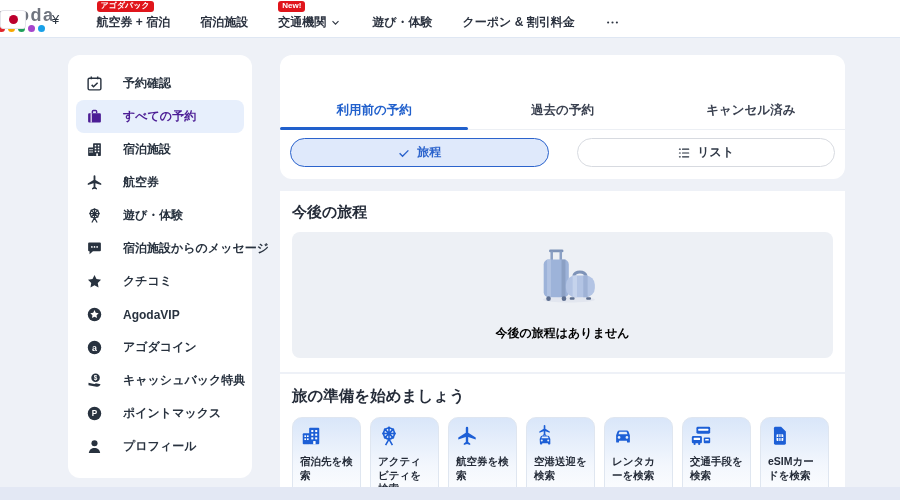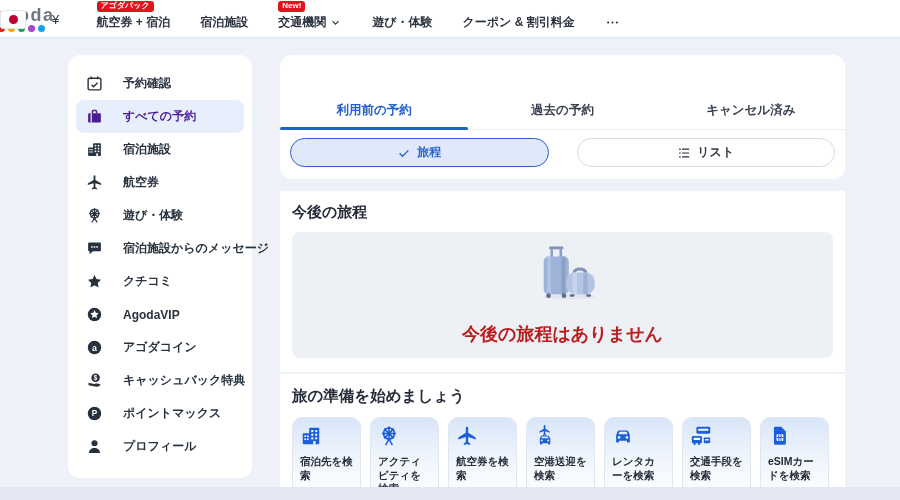--- a/index.html
+++ b/index.html
@@ -50,21 +50,21 @@
   .pill .icn { width:14px; height:14px; }
   .pill.active { background:#dfe9fb; border:1.5px solid #2b63cc; color:#2b63cc; }
   .pill.inactive { background:#fff; border:1px solid #d7dae0; color:#2e3745; }
   .pill.inactive .icn { color:#242e3d; }
 
   .card { background:#fff; border-radius:0; padding:12px 12px 14px; }
   .card1 { margin-top:12px; }
   .card-title { font-size:15px; font-weight:700; color:#252c39; }
   .empty-panel { margin-top:10px; background:#edf0f5; border-radius:8px; height:126px;
                  display:flex; flex-direction:column; align-items:center; justify-content:center; }
-  .empty-title { font-size:18px; font-weight:700; color:#b91c1c; margin-top:21px; }
+  .empty-title { font-size:12px; font-weight:700; color:#000000; margin-top:21px; }
   .empty-sub { font-size:11px; color:#8a94a3; margin-top:4px; }
 
   .card2 { margin-top:2px; padding-bottom:12px; }
   .prep-row { display:flex; gap:9px; margin-top:10px; }
   .prep-card { width:69px; height:88px; border:1px solid #dfe6f0; border-radius:10px; padding:7px 7px;
                background:linear-gradient(180deg,#d9e6f9 0%,#f3f7fd 55%,#ffffff 100%); cursor:pointer; }
   .prep-card .icn { width:22px; height:22px; color:#1d5fd6; display:block; }
   .prep-label { font-size:10.5px; font-weight:700; color:#252c39; margin-top:8px; line-height:1.3; }
 
   .footer-strip { position:absolute; left:0; bottom:0; width:900px; height:13px; background:#e3e8f4; }

